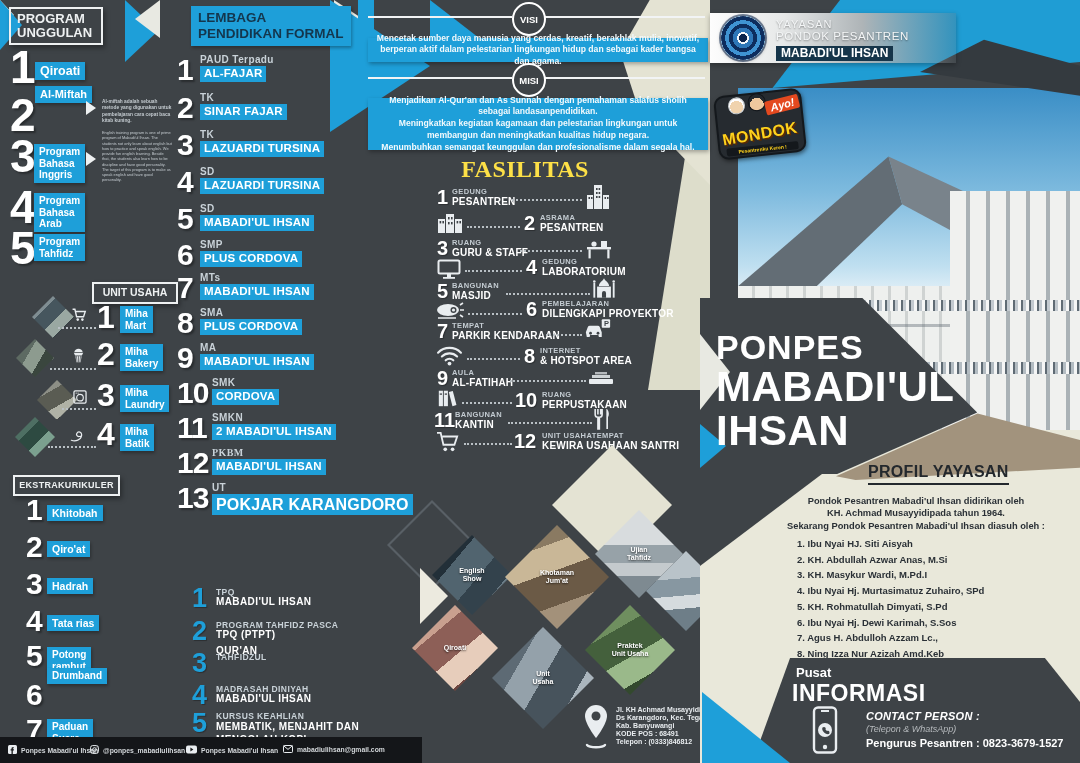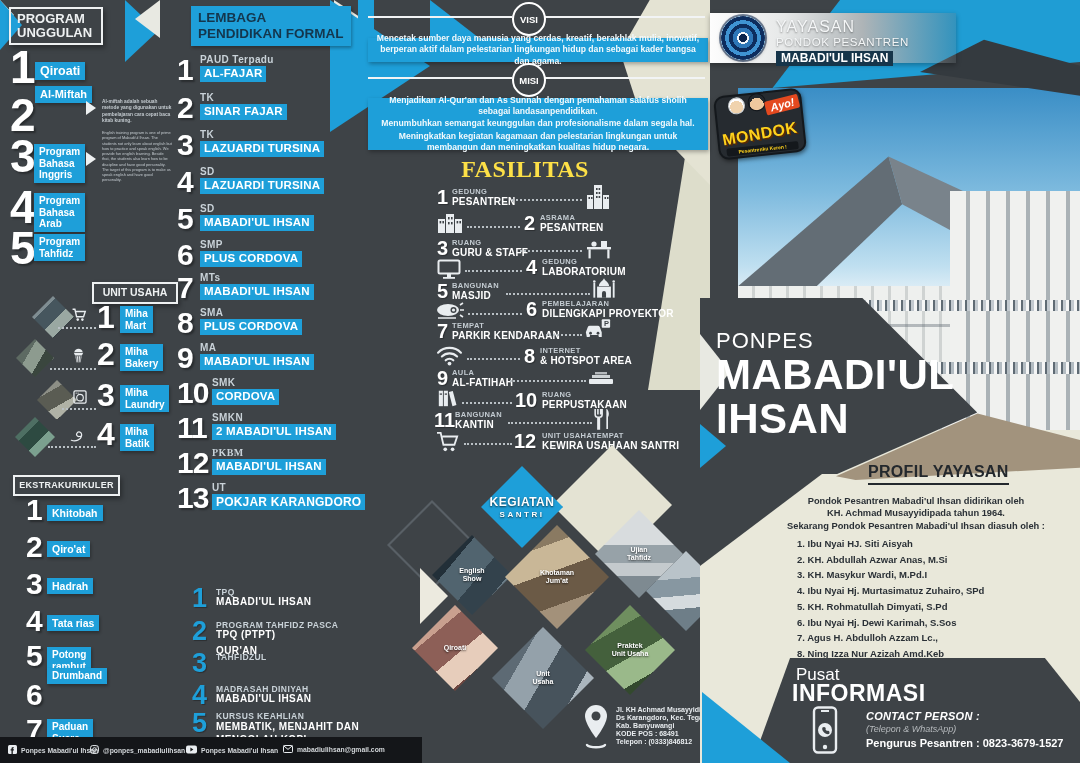--- a/index.html
+++ b/index.html
@@ -207,21 +207,21 @@
   <div class="num" style="left:177px;top:414px;font-size:30px;">11</div>
   <div class="typ" style="left:212px;top:413px;font-size:10px;">SMKN</div>
   <div class="nm" style="left:212px;top:424px;font-size:11.5px;">2 MABADI'UL IHSAN</div>
 
   <div class="num" style="left:177px;top:449px;font-size:30px;">12</div>
   <div class="typ" style="left:212px;top:448px;font-size:10px;font-family:Liberation Serif, serif;">PKBM</div>
   <div class="nm" style="left:212px;top:459px;font-size:11.5px;">MABADI'UL IHSAN</div>
 
   <div class="num" style="left:177px;top:484px;font-size:30px;">13</div>
   <div class="typ" style="left:212px;top:483px;font-size:10px;">UT</div>
-  <div class="nm" style="left:212px;top:494px;font-size:12px;">POKJAR KARANGDORO</div>
+  <div class="nm" style="left:212px;top:494px;font-size:16px;">POKJAR KARANGDORO</div>
 
 
   <div class="num-blue" style="left:192px;top:586px;font-size:27px;">1</div>
   <div class="typ" style="left:216px;top:588px;font-size:8.5px;">TPQ</div>
   <div class="typ white" style="left:216px;top:597px;font-size:10px;font-weight:800;">MABADI'UL IHSAN</div>
 
   <div class="num-blue" style="left:192px;top:619px;font-size:27px;">2</div>
   <div class="typ" style="left:216px;top:621px;font-size:8.5px;">PROGRAM TAHFIDZ PASCA</div>
   <div class="typ white" style="left:216px;top:630px;font-size:10px;font-weight:800;">TPQ (PTPT)</div>
 
@@ -241,22 +241,22 @@
   <div class="hline" style="left:368px;top:16px;width:144px;"></div>
   <div class="hline" style="left:544px;top:16px;width:161px;"></div>
   <div class="circ" style="left:512px;top:2px;width:30px;height:30px;font-size:9.5px;">VISI</div>
   <div class="bluebox" style="left:368px;top:38px;width:340px;height:24px;font-size:8.6px;padding:2px 8px;box-sizing:border-box;line-height:1.35;">Mencetak sumber daya manusia yang cerdas, kreatif, berakhlak mulia, inovatif, berperan aktif dalam pelestarian lingkungan hidup dan sebagai kader bangsa dan agama.</div>
 
   <div class="hline" style="left:368px;top:77px;width:144px;"></div>
   <div class="hline" style="left:544px;top:77px;width:161px;"></div>
   <div class="circ" style="left:512px;top:63px;width:30px;height:30px;font-size:9.5px;">MISI</div>
   <div class="bluebox" style="left:368px;top:98px;width:340px;height:52px;font-size:8.6px;padding:3px 10px;box-sizing:border-box;line-height:1.3;gap:1px;">
     <span>Menjadikan Al-Qur'an dan As Sunnah dengan pemahaman salafus sholih sebagai landasanpendidikan.</span>
+    <span>Meningkatkan kegiatan kagamaan dan pelestarian lingkungan untuk membangun dan meningkatkan kualitas hidup negara.</span>
     <span>Menumbuhkan semangat keunggulan dan profesionalisme dalam segala hal.</span>
-    <span>Meningkatkan kegiatan kagamaan dan pelestarian lingkungan untuk membangun dan meningkatkan kualitas hidup negara.</span>
   </div>
 
   <div class="abs serif" style="left:450px;top:156px;width:150px;text-align:center;color:#fde047;font-weight:bold;font-size:24px;letter-spacing:.5px;">FASILITAS</div>
 
   <div class="fas-num" style="left:437px;top:188px;">1</div>
   <div class="abs" style="left:452px;top:187px;">
       <span class="fs1">GEDUNG</span>
       <span class="fs2">PESANTREN</span>
     </div>
   <div class="dot" style="left:512px;top:199px;width:70px;"></div>
@@ -429,26 +429,20 @@
   <div class="abs" style="left:542px;top:431px;">
       <span class="fs1">UNIT USAHATEMPAT</span>
       <span class="fs2">KEWIRA USAHAAN SANTRI</span>
     </div>
 
   <div class="dia" style="left:552px;top:445px;width:120px;height:120px;background:#e4e3d3;"></div>
   <div class="dia" style="left:387px;top:500px;width:90px;height:90px;background:#596066;"></div>
   <div class="dia" style="left:390px;top:503px;width:84px;height:84px;background:#3e4347;"></div>
   <div class="shape" style="left:420px;top:568px;width:28px;height:56px;background:#eceadf;clip-path:polygon(0 0,100% 50%,0 100%);"></div>
 
-  <div class="dia" style="left:481px;top:466px;width:82px;height:82px;background:#1e9fd9;box-shadow:2px 3px 6px rgba(0,0,0,.4);">
-    <div class="lab" style="flex-direction:column;gap:1px;">
-      <span style="font-size:12px;font-weight:800;letter-spacing:.5px;">KEGIATAN</span>
-      <span style="font-size:8px;letter-spacing:2.5px;font-weight:bold;">SANTRI</span>
-    </div>
-  </div>
 
   <div class="dia" style="left:432px;top:535px;width:80px;height:80px;background:linear-gradient(130deg,#222f38 0 30%,#51646f 30% 55%,#33424c 55% 75%,#6b7d88 75%);">
       <div class="lab">English
 Show</div>
     </div>
   <div class="dia" style="left:505px;top:525px;width:104px;height:104px;background:linear-gradient(160deg,#8a7a62 0 25%,#c9b797 25% 45%,#6b5a46 45% 70%,#a3917a 70%);">
       <div class="lab">Khotaman
 Jum'at</div>
     </div>
   <div class="dia" style="left:595px;top:510px;width:88px;height:88px;background:linear-gradient(180deg,#d8dcde 0 40%,#97a2a8 40% 60%,#c4cacd 60% 75%,#7e8a91 75%);">
@@ -524,21 +518,21 @@
     <div style="position:absolute;left:0;top:62%;width:100%;height:11px;background:repeating-linear-gradient(90deg,#f5f6f6 0 3px,#5f6b74 3px 5px,#c3cad0 5px 8px);"></div>
     <div style="position:absolute;left:0;top:80%;width:100%;height:12px;background:repeating-linear-gradient(90deg,#f5f6f6 0 3px,#5f6b74 3px 5px,#b3bcc2 5px 8px);"></div>
   </div>
 
   <div class="shape" style="left:705px;top:0;width:375px;height:100px;background:#1f9dd4;clip-path:polygon(36% 0,100% 0,100% 62%,18% 88%);"></div>
   <div class="shape" style="left:920px;top:30px;width:160px;height:70px;background:#343a3f;clip-path:polygon(40% 14%,100% 51%,100% 94%,0 60%);"></div>
 
   <div class="shape" style="left:710px;top:13px;width:246px;height:50px;background:linear-gradient(90deg,#fdfdfd 0,#e6e8e8 30%,#aeb4b7 62%,rgba(110,117,121,.25) 100%);box-shadow:0 2px 5px rgba(0,0,0,.3);"></div>
   <div class="emblem" style="left:721px;top:16px;width:44px;height:44px;"></div>
   <div class="abs" style="left:776px;top:18px;line-height:1.1;">
-    <div style="color:#f4f6f7;font-size:16px;letter-spacing:1px;text-shadow:0 1px 2px rgba(0,0,0,.4);">YAYASAN</div>
+    <div style="color:#f4f6f7;font-size:11px;letter-spacing:1px;text-shadow:0 1px 2px rgba(0,0,0,.4);">YAYASAN</div>
     <div style="color:#f4f6f7;font-size:11.5px;letter-spacing:.6px;text-shadow:0 1px 2px rgba(0,0,0,.4);">PONDOK PESANTREN</div>
     <div style="display:inline-block;background:#16354a;color:#fff;font-weight:800;font-size:12px;padding:1px 5px;margin-top:1px;">MABADI'UL IHSAN</div>
   </div>
 
   <div class="abs" style="left:716px;top:92px;width:88px;height:64px;transform:rotate(-6deg);">
     <div style="position:absolute;inset:0;background:#262b30;border-radius:10px;border:2px solid #14181c;box-shadow:1px 2px 4px rgba(0,0,0,.5);"></div>
     <div style="position:absolute;left:14px;top:3px;width:15px;height:15px;border-radius:50%;background:radial-gradient(circle at 50% 60%,#f0d3ae 0 55%,#ffffff 55%);border:1px solid #cfd3d6;"></div>
     <div style="position:absolute;left:34px;top:1px;width:16px;height:16px;border-radius:50%;background:radial-gradient(circle at 50% 65%,#eec89e 0 52%,#23282d 52%);border:1px solid #11151a;"></div>
     <div style="position:absolute;right:3px;top:8px;background:#e4491f;color:#fff;font-style:italic;font-weight:800;font-size:11px;padding:1px 5px;border-radius:2px;transform:rotate(-8deg);">Ayo!</div>
     <div style="position:absolute;left:5px;bottom:13px;color:#ffd21c;font-size:16px;font-weight:800;letter-spacing:.5px;text-shadow:1.5px 1.5px 0 #5c2a00;transform:rotate(-4deg);">MONDOK</div>
@@ -548,21 +542,21 @@
   <div class="shape" style="left:700px;top:430px;width:380px;height:333px;background:#e9e8da;"></div>
 
   <div class="shape" style="left:836px;top:385px;width:244px;height:95px;background:#a2937d;clip-path:polygon(0 96%,58% 30%,100% 58%,100% 87%,8% 100%);"></div>
 
   <div class="shape" style="left:700px;top:298px;width:280px;height:176px;background:#3e4347;clip-path:polygon(0 0,58% 0,99% 65%,49% 100%,0 100%);"></div>
   <div class="shape" style="left:700px;top:474px;width:122px;height:92px;background:#3e4347;clip-path:polygon(0 0,100% 0,0 100%);"></div>
   <div class="shape" style="left:700px;top:334px;width:30px;height:76px;background:#e8e9e2;clip-path:polygon(0 0,100% 50%,0 100%);"></div>
   <div class="shape" style="left:700px;top:424px;width:26px;height:44px;background:#1e9fd9;clip-path:polygon(0 0,100% 50%,0 100%);"></div>
 
   <div class="abs" style="left:716px;top:330px;color:#fff;line-height:1;">
-    <div style="font-size:22px;font-weight:normal;letter-spacing:1px;">PONPES</div>
+    <div style="font-size:34px;font-weight:bold;letter-spacing:1px;">PONPES</div>
     <div style="font-size:42px;font-weight:800;letter-spacing:.5px;margin-top:2px;">MABADI'UL</div>
     <div style="font-size:42px;font-weight:800;letter-spacing:.5px;margin-top:2px;">IHSAN</div>
   </div>
 
   <div class="abs" style="left:868px;top:463px;color:#23282d;font-size:16px;font-weight:800;border-bottom:2px solid #23282d;padding-bottom:2px;letter-spacing:.3px;">PROFIL YAYASAN</div>
   <div class="abs" style="left:768px;top:495px;width:296px;text-align:center;color:#2a3036;font-size:9.3px;font-weight:bold;line-height:1.32;">
     <div>Pondok Pesantren Mabadi'ul Ihsan didirikan oleh</div>
     <div>KH. Achmad Musayyidipada tahun 1964.</div>
     <div>Sekarang Pondok Pesantren Mabadi'ul Ihsan diasuh oleh :</div>
   </div>
@@ -571,21 +565,21 @@
     <div>2. KH. Abdullah Azwar Anas, M.Si</div>
     <div>3. KH. Masykur Wardi, M.Pd.I</div>
     <div>4. Ibu Nyai Hj. Murtasimatuz Zuhairo, SPd</div>
     <div>5. KH. Rohmatullah Dimyati, S.Pd</div>
     <div>6. Ibu Nyai Hj. Dewi Karimah, S.Sos</div>
     <div>7. Agus H. Abdulloh Azzam Lc.,</div>
     <div>8. Ning Izza Nur Azizah Amd.Keb</div>
   </div>
 
   <div class="shape" style="left:752px;top:658px;width:328px;height:105px;background:#3e4347;clip-path:polygon(0 100%,11.6% 0,89.3% 0,100% 42%,100% 100%);"></div>
-  <div class="abs" style="left:796px;top:665px;color:#fff;font-size:17px;font-weight:400;">Pusat</div>
+  <div class="abs" style="left:796px;top:665px;color:#fff;font-size:13px;font-weight:700;">Pusat</div>
   <div class="abs" style="left:792px;top:680px;color:#fff;font-size:23px;font-weight:800;letter-spacing:.5px;">INFORMASI</div>
   <span class="ic" style="left:810px;top:706px;"><svg width="30" height="48" viewBox="0 0 30 48">
         <rect x="4" y="1.5" width="22" height="45" rx="4" fill="none" stroke="currentColor" stroke-width="2.4"></rect>
         <path d="M11 5h8" stroke="currentColor" stroke-width="2"></path>
         <circle cx="15" cy="24" r="7" fill="currentColor"></circle>
         <path d="M12.5 21.5c2-1.5 4 .5 3 2l1.5 1.5c1.5-1 3.5 1 2 3-3.5 1-8-3.5-6.5-6.5z" fill="#3e4347"></path>
         <circle cx="15" cy="41" r="2.2" fill="currentColor"></circle>
       </svg></span>
   <div class="abs" style="left:866px;top:710px;color:#fff;font-size:11px;font-weight:800;font-style:italic;letter-spacing:.3px;">CONTACT PERSON :</div>
   <div class="abs" style="left:866px;top:724px;color:#b6babd;font-size:9px;font-style:italic;">(Telepon &amp; WhatsApp)</div>

